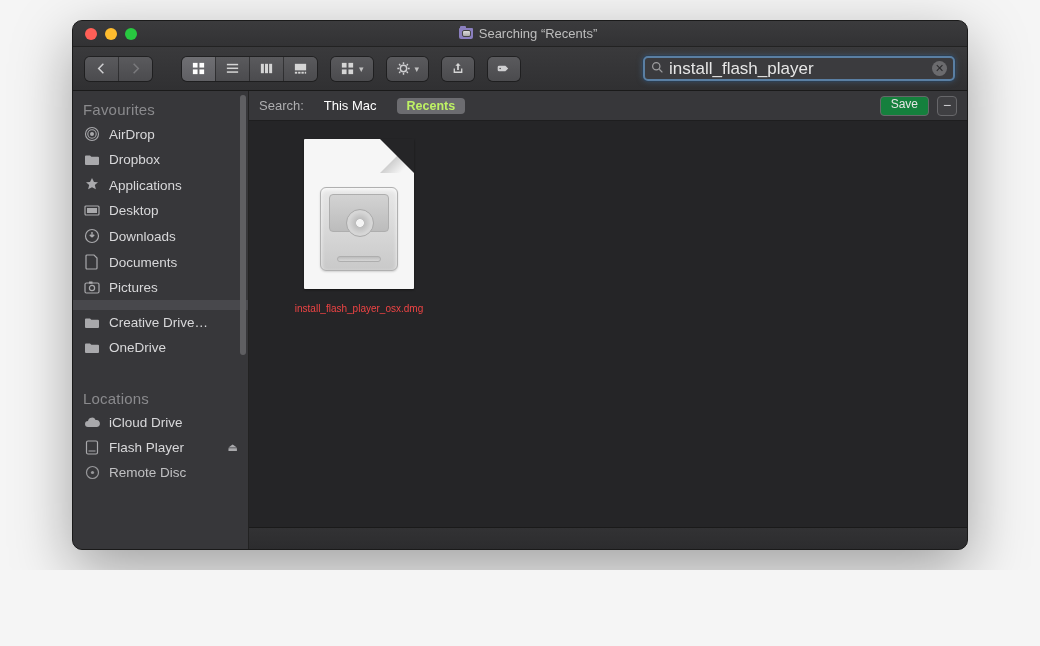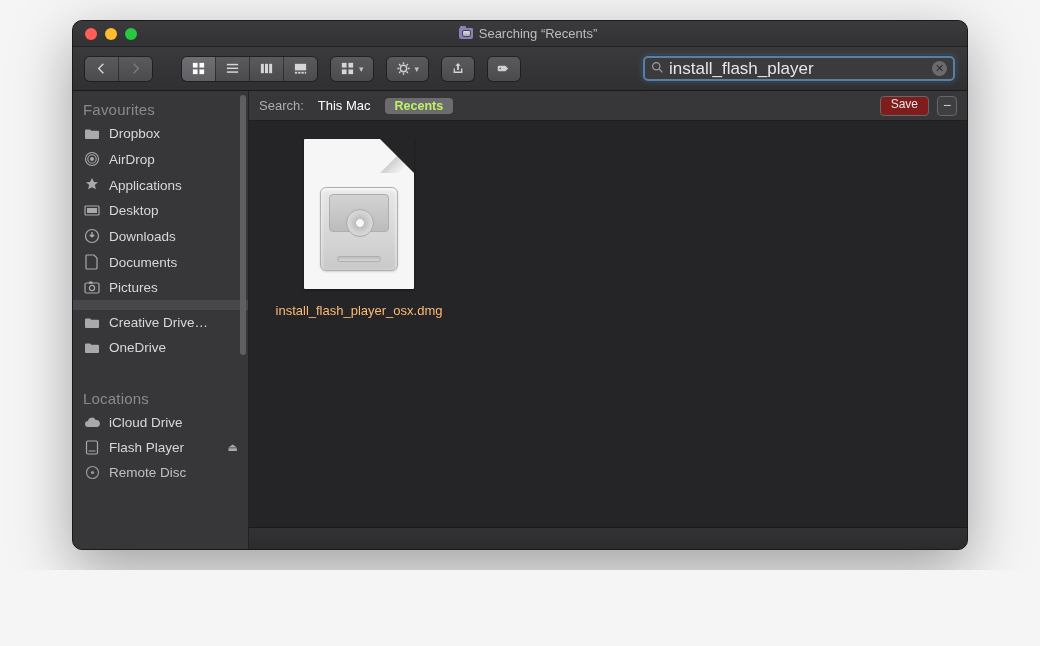--- a/index.html
+++ b/index.html
@@ -139,32 +139,32 @@
   }
   .sb-item.selected { background:#48484c; }
   .sb-item .icn { width:18px; display:flex; justify-content:center; color:#a9a9ac;}
   .sb-item .eject { margin-left:auto; color:#a9a9ac; font-size:11px;}
 
   .main {
     flex:1; display:flex; flex-direction:column; background:#252527;
   }
   .scopebar {
     height:30px; background:#37373a; border-bottom:1px solid #1e1e1f;
-    display:flex; align-items:center; padding:0 10px; gap:14px; font-size:13px;
+    display:flex; align-items:center; padding:0 10px; gap:20px; font-size:13px;
   }
   .scope-label { color:#aeaeb0; }
   .scope-opt { color:#fff; font-weight:400; cursor:pointer;}
   .scope-pill {
     background:#6c6c70; color:#bef264; font-weight:600;
     padding:1px 10px; border-radius:4px; font-size:12.5px; cursor:pointer;
   }
   .scope-right { margin-left:auto; display:flex; gap:8px; align-items:center;}
   .save-btn {
     height:20px; padding:0 10px; font-size:12px; color:#e5e5e5;
-    background:#7f1d1d; border:1px solid #67676a; border-radius:4px; cursor:pointer;
+    background:#15803d; border:1px solid #67676a; border-radius:4px; cursor:pointer;
   }
   .minus-btn {
     width:20px; height:20px; border:1px solid #67676a; border-radius:4px;
     background:#3f3f42; color:#cfcfd1; font-size:14px; line-height:16px; text-align:center; cursor:pointer;
   }
 
   .content {
     flex:1; padding:18px 20px; overflow:auto; display:flex; align-items:flex-start;
   }
   .file {
@@ -195,21 +195,21 @@
   }
   .doc-icon .drive::after{
     content:""; position:absolute; left:50%; top:26%; width:26px; height:26px; margin-left:-13px;
     border-radius:50%; background:radial-gradient(circle,#f5f5f5 20%, #bdbdbd 22%, #d6d6d6 60%);
     border:1px solid #aaa;
   }
   .doc-icon .slot{
     position:absolute; left:16px; right:16px; bottom:8px; height:6px;
     border-radius:3px; background:linear-gradient(#bdbdbd,#d6d6d6); border:1px solid #aeaeae;
   }
-  .filename { color:#fdba74; font-size:13px; word-break:break-all; }
+  .filename { color:#ef4444; font-size:10px; word-break:break-all; }
 
   .footer {
     height:22px; border-top:1px solid #1a1a1a;
     background:linear-gradient(#323234,#2c2c2e);
   }
 
   
   svg { fill: currentColor; }
 </style>
 </head>
@@ -340,35 +340,35 @@
       </div>
     </div>
   </div>
 
   <div class="body">
     <div class="sidebar">
       <div class="sb-header">Favourites</div>
 
       <div class="sb-item">
         <span class="icn">
-            <svg width="16" height="12" viewBox="0 0 16 12">
-              <path d="M1 2.5a1 1 0 011-1h4l1.3 1.3H14a1 1 0 011 1V10a1 1 0 01-1 1H2a1 1 0 01-1-1z"></path>
-            </svg>
-          </span>
-        <span>Dropbox</span>
-      </div>
-      <div class="sb-item">
-        <span class="icn">
             <svg width="16" height="16" viewBox="0 0 16 16">
               <circle cx="8" cy="8" r="2"></circle>
               <circle cx="8" cy="8" r="4.2" fill="none" stroke="#a9a9ac" stroke-width="1.1"></circle>
               <circle cx="8" cy="8" r="6.5" fill="none" stroke="#a9a9ac" stroke-width="1.1"></circle>
             </svg>
           </span>
         <span>AirDrop</span>
+      </div>
+      <div class="sb-item">
+        <span class="icn">
+            <svg width="16" height="12" viewBox="0 0 16 12">
+              <path d="M1 2.5a1 1 0 011-1h4l1.3 1.3H14a1 1 0 011 1V10a1 1 0 01-1 1H2a1 1 0 01-1-1z"></path>
+            </svg>
+          </span>
+        <span>Dropbox</span>
       </div>
       <div class="sb-item">
         <span class="icn">
             <svg width="16" height="16" viewBox="0 0 16 16">
               <path d="M8 1l2 4 4 .3-3.2 2.8 1.1 4.2L8 10.2 4.1 12.3l1.1-4.2L2 5.3 6 5z"></path>
             </svg>
           </span>
         <span>Applications</span>
       </div>
       <div class="sb-item">

